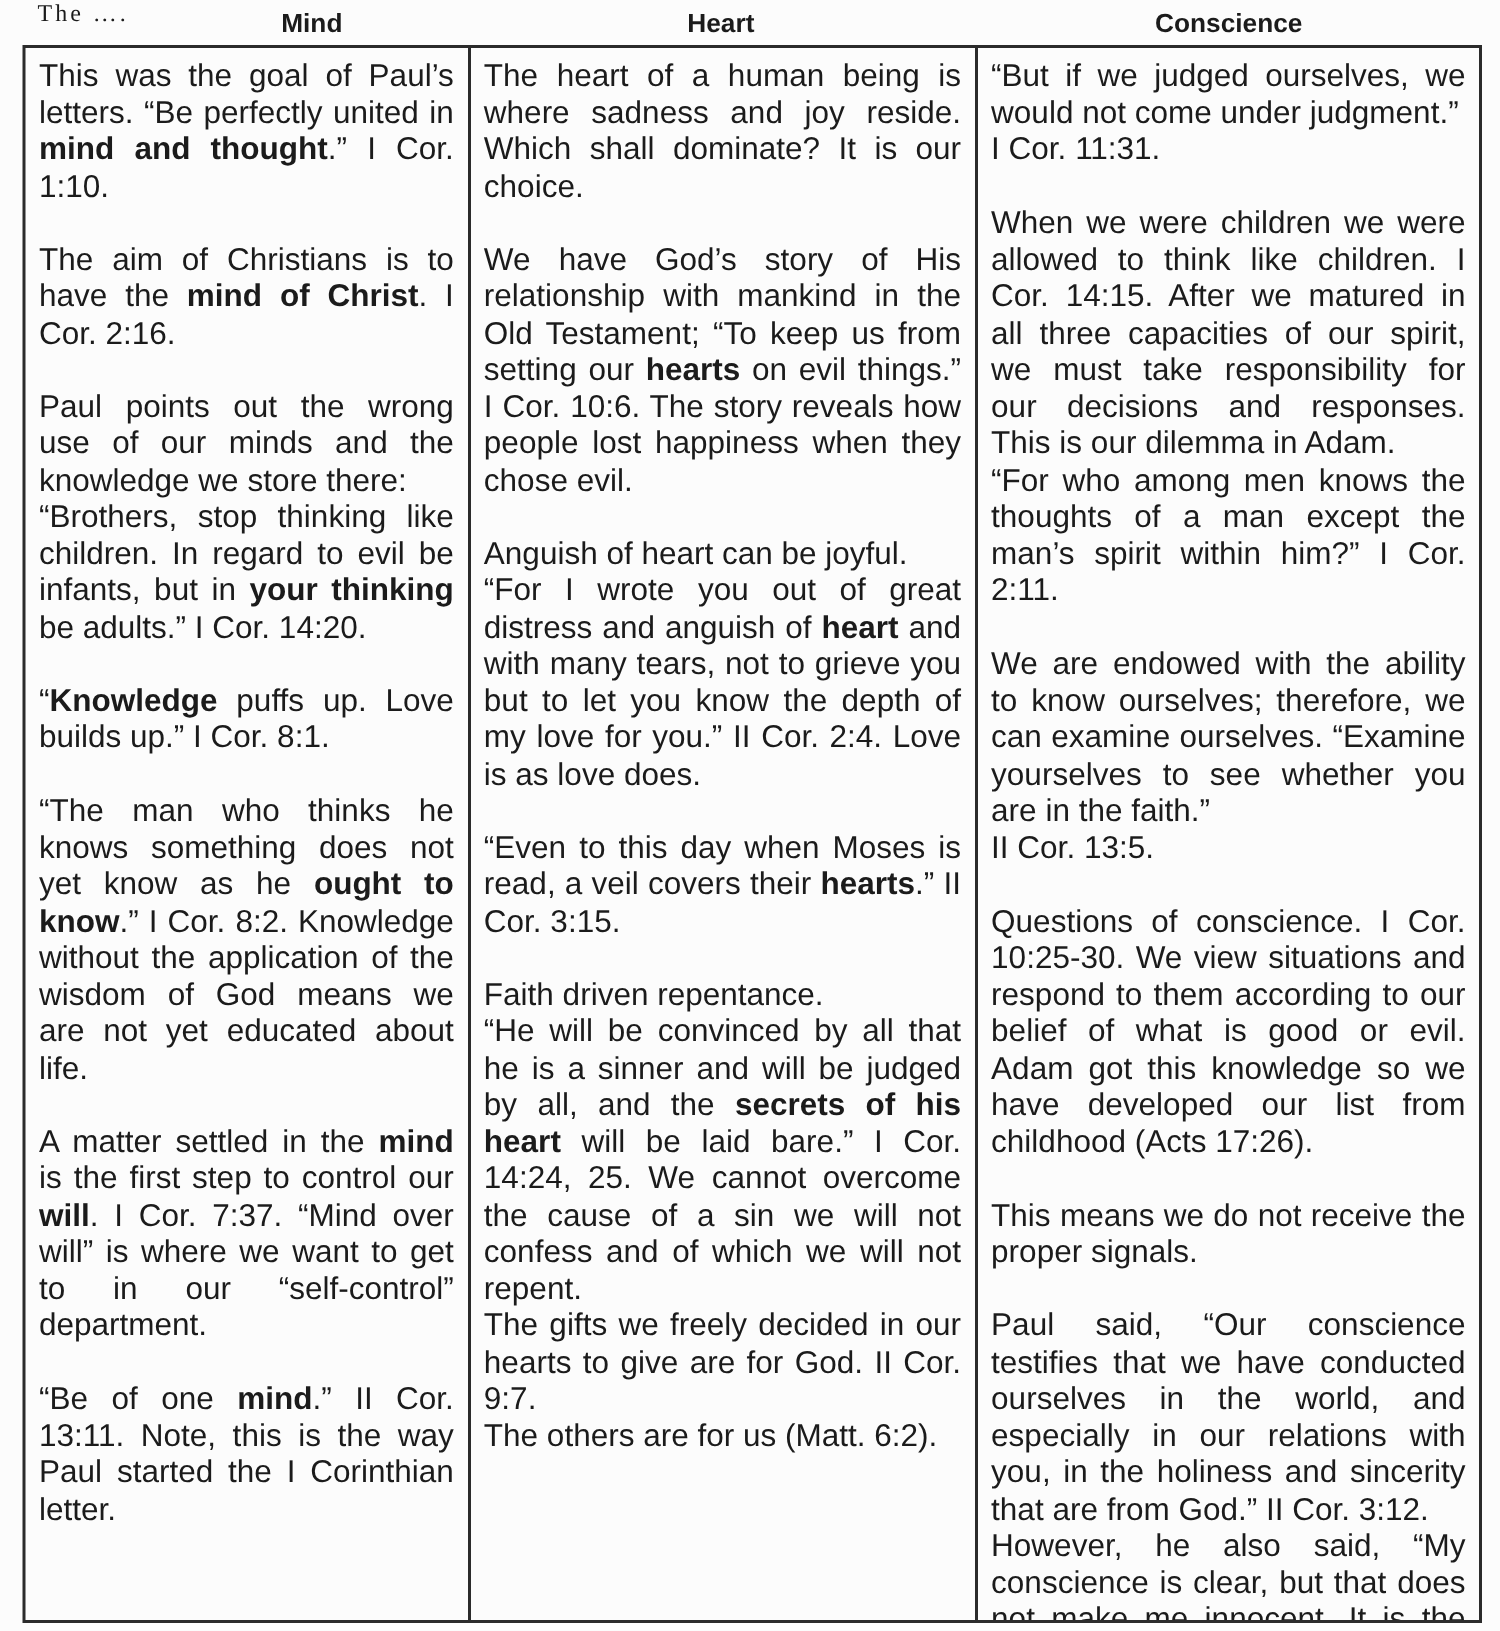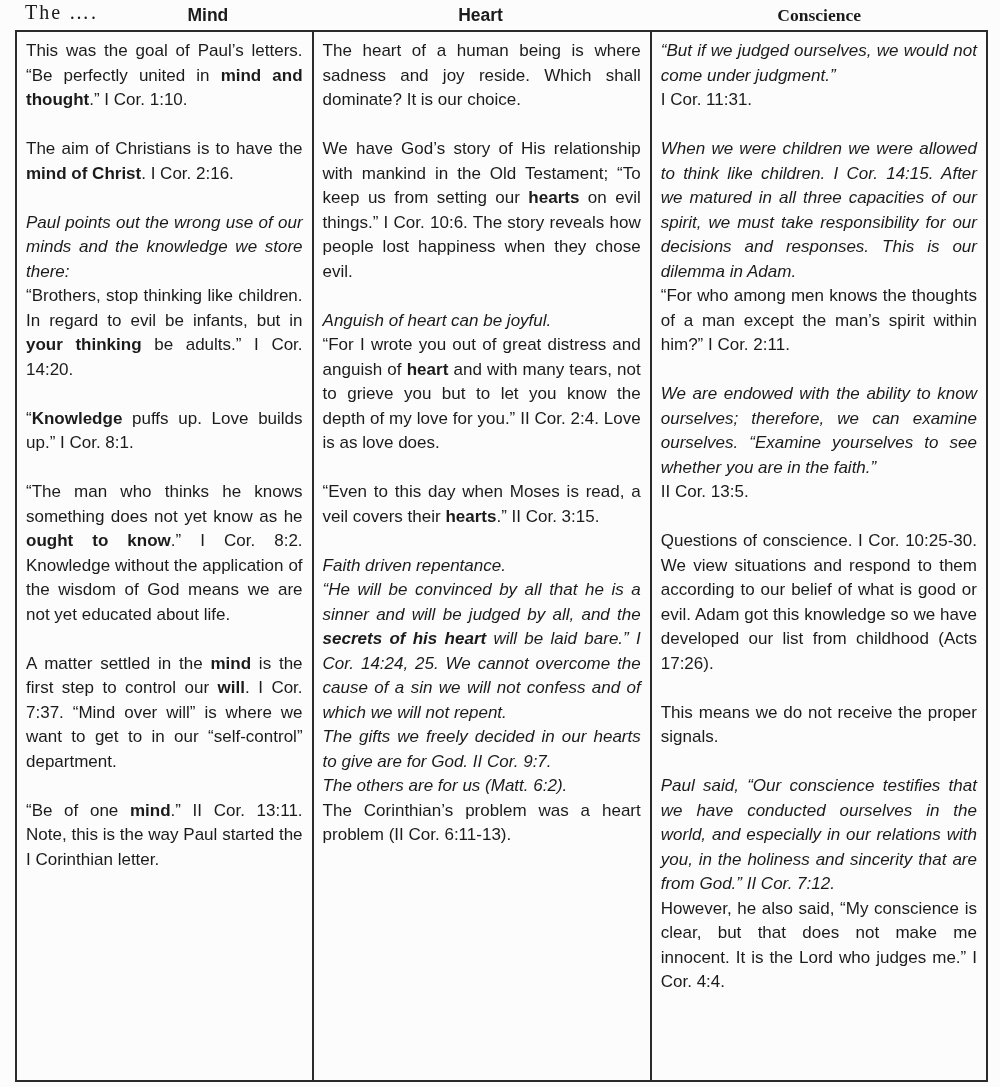--- a/index.html
+++ b/index.html
@@ -16,45 +16,45 @@
     color:var(--text);
   }
   .page{position:relative;width:1000px;height:1087px;overflow:hidden;}
   .header-row{
     position:absolute;top:0;left:15px;width:973px;height:30px;
     display:flex;align-items:flex-end;
   }
   .the{
     position:absolute;left:10px;top:1px;
     font-family:"Liberation Serif", serif;
-    font-size:20px;letter-spacing:2px;
+    font-size:16px;letter-spacing:2px;
   }
   .hcol{
     text-align:center;font-weight:700;font-size:17.5px;
     padding-bottom:4px;
   }
   .hcol.c1{width:30.4%;padding-left:90px;}
   .hcol.c2{width:34.9%;}
-  .hcol.c3{width:34.7%;font-family:Liberation Serif, serif;}
+  .hcol.c3{width:34.7%;}
   .table{
     position:absolute;top:30px;left:15px;width:973px;height:1052px;
     border:2px solid var(--border);
     display:flex;background:var(--background);
   }
   .col{
     height:100%;overflow:hidden;
     padding:7px 9px 4px 9px;
-    font-size:17px;line-height:24.5px;
+    font-size:21px;line-height:24.5px;
     text-align:justify;
   }
   .col[data-col="0"]{width:30.4%;}
   .col[data-col="1"]{width:34.9%;border-left:2px solid var(--border);}
   .col[data-col="2"]{width:34.7%;border-left:2px solid var(--border);}
   .para{margin:0 0 24.5px 0;}
-  .para.tight{margin-bottom:0;font-style:italic;}
+  .para.tight{margin-bottom:0;}
   .para b{font-weight:700;}
 </style>
 </head>
 <body>
 
 <div class="page">
   <div class="header-row">
     <div class="the">The  ….</div>
     <div class="hcol c1">Mind</div>
     <div class="hcol c2">Heart</div>
@@ -74,28 +74,27 @@
     <div class="col" data-col="1">
         <p class="para"><span>The heart of a human being is where sadness and joy reside.  Which shall dominate?  It is our choice.</span></p>
         <p class="para"><span>We have God’s story of His relationship with mankind in the Old Testament; “To keep us from setting our </span><b>hearts</b><span> on evil things.” I Cor. 10:6. The story reveals how people lost happiness when they chose evil.</span></p>
         <p class="para tight"><span>Anguish of heart can be joyful.</span></p>
         <p class="para"><span>“For I wrote you out of great distress and anguish of </span><b>heart</b><span> and with many tears, not to grieve you but to let you know the depth of my love for you.”  II Cor. 2:4.  Love is as love does.</span></p>
         <p class="para"><span>“Even to this day when Moses is read, a veil covers their </span><b>hearts</b><span>.”  II Cor. 3:15.</span></p>
         <p class="para tight"><span>Faith driven repentance.</span></p>
         <p class="para tight"><span>“He will be convinced by all that he is a sinner and will be judged by all, and the </span><b>secrets of his heart</b><span> will be laid bare.” I Cor. 14:24, 25.   We cannot overcome the cause of a sin we will not confess and of which we will not repent.</span></p>
         <p class="para tight"><span>The gifts we freely decided in our hearts to give are for God. II Cor. 9:7.</span></p>
         <p class="para tight"><span>The others are for us (Matt. 6:2).</span></p>
-        <p class="para"><span>The Corinthian’s problem was a heart problem (II Cor. 6:11-13).</span></p>
       </div>
     <div class="col" data-col="2">
         <p class="para tight"><span>“But if we judged ourselves, we would not come under judgment.”</span></p>
         <p class="para"><span>I Cor. 11:31.</span></p>
         <p class="para tight"><span>When we were children we were allowed to think like children. I Cor. 14:15.   After we matured in all three capacities of our spirit, we must take responsibility for our decisions and responses.   This is our dilemma in Adam.</span></p>
         <p class="para"><span>“For who among men knows the thoughts of a man except the man’s spirit within him?” I Cor. 2:11.</span></p>
         <p class="para tight"><span>We are endowed with the ability to know ourselves; therefore, we can examine ourselves. “Examine yourselves to see whether you are in the faith.”</span></p>
         <p class="para"><span>II Cor. 13:5.</span></p>
         <p class="para"><span>Questions of conscience.  I Cor. 10:25-30.  We view situations and respond to them according to our belief of what is good or evil.  Adam got this knowledge so we have developed our list from childhood (Acts 17:26).</span></p>
         <p class="para"><span>This means we do not receive the proper signals.</span></p>
-        <p class="para tight"><span>Paul said, “Our conscience testifies that we have conducted ourselves in the world, and especially in our relations with you, in the holiness and sincerity that are from God.”  II Cor. 7:12.</span></p>
+        <p class="para tight"><span>Paul said, “Our conscience testifies that we have conducted ourselves in the world, and especially in our relations with you, in the holiness and sincerity that are from God.”  II Cor. 3:12.</span></p>
         <p class="para"><span>However, he also said, “My conscience is clear, but that does not make me innocent.   It is the Lord who judges me.”  I Cor. 4:4.</span></p>
       </div>
   </div>
 </div>
 
 </body></html>

